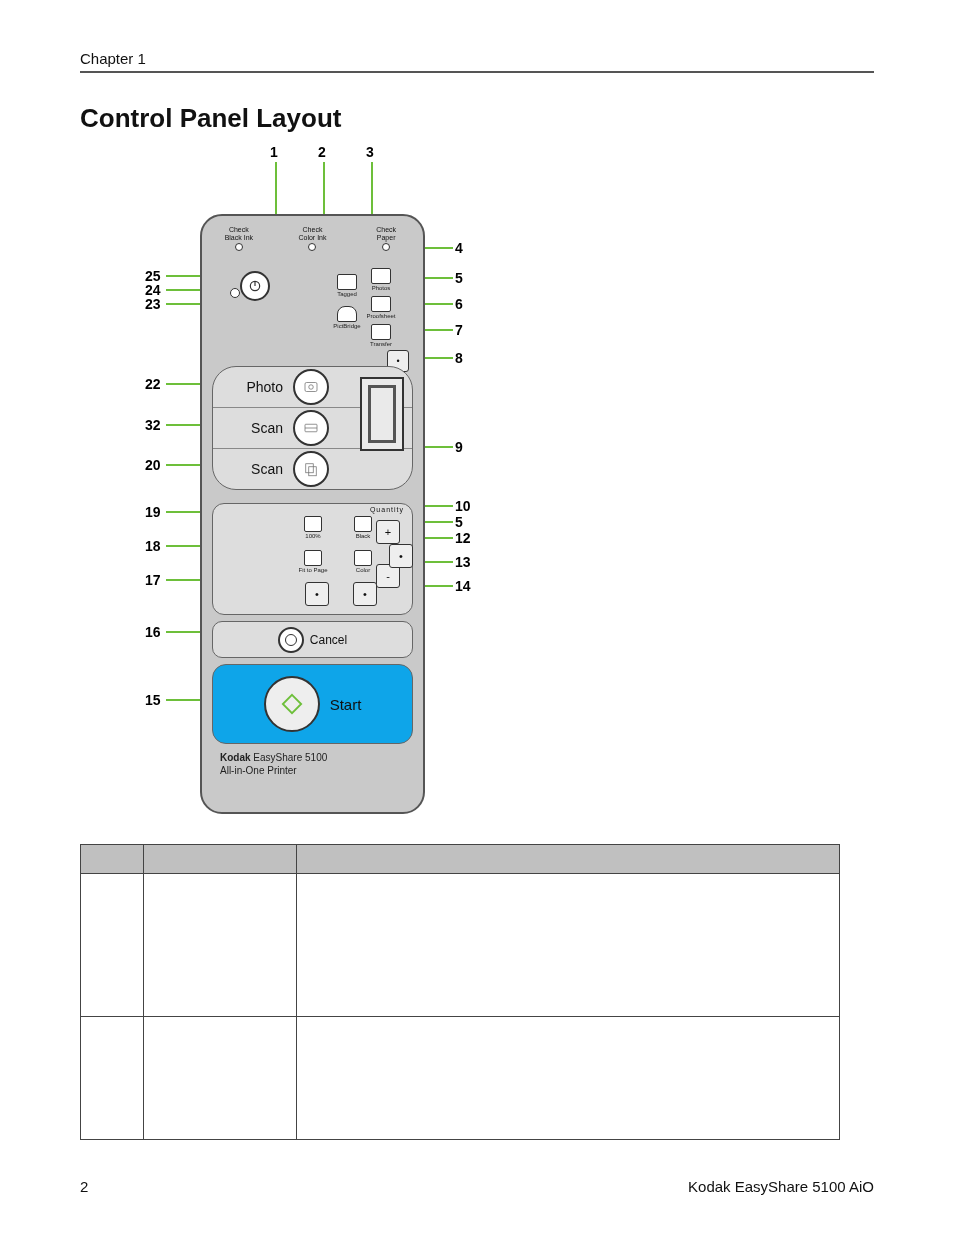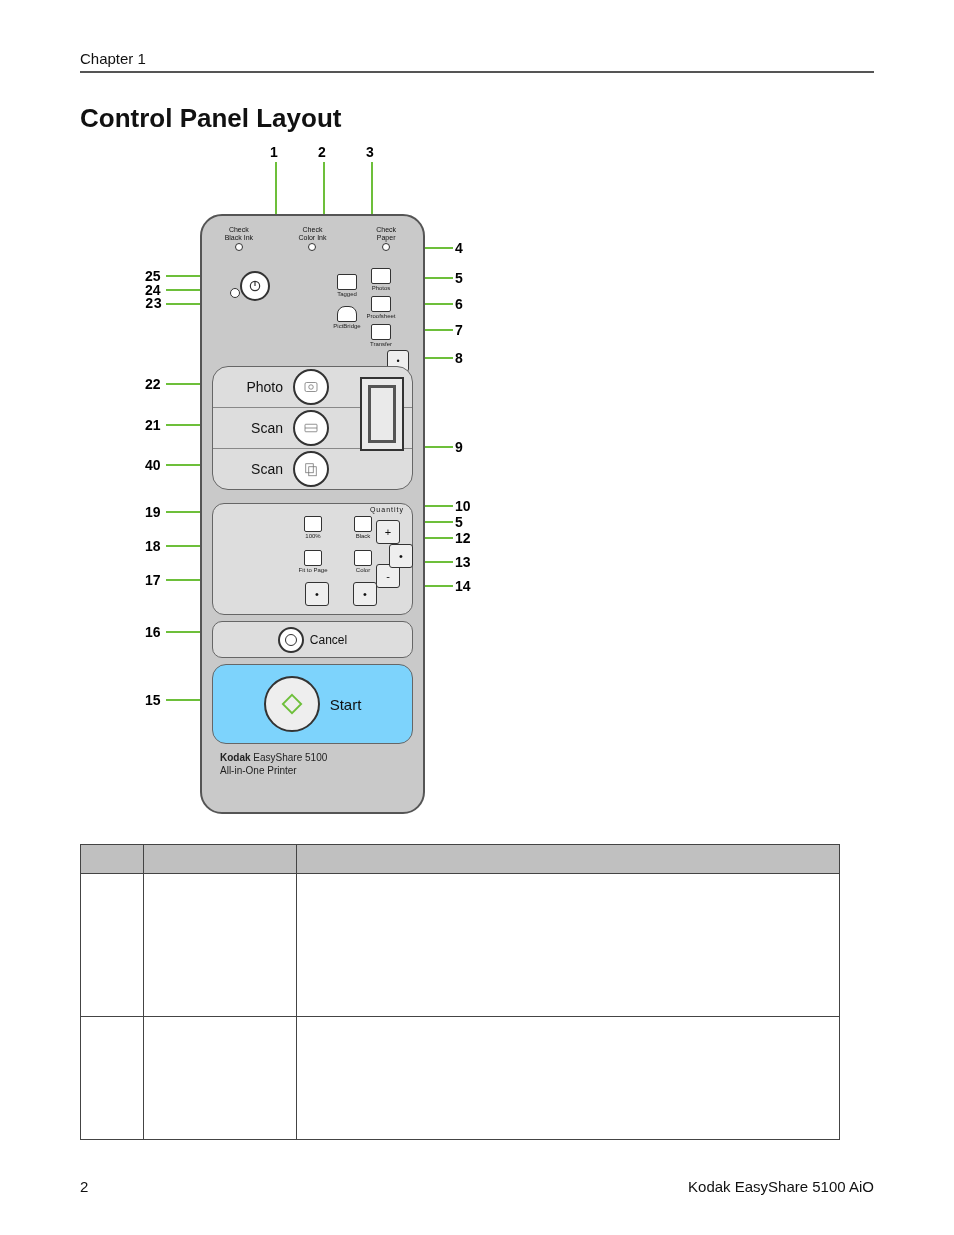--- a/index.html
+++ b/index.html
@@ -78,21 +78,21 @@
   }
   .ind .iconbox{width:18px;height:14px;border:1px solid #333;background:#fff;margin:0 auto 1px auto;border-radius:2px;}
   .sq-btn{
     position:absolute;right:14px;width:20px;height:20px;
     border:1px solid #333;background:#eee;border-radius:3px;
     display:flex;align-items:center;justify-content:center;font-size:9px;
   }
   
   .mode-group{
     position:absolute;left:10px;right:10px;top:150px;
-    border:1px solid #666;border-radius:16px;background:#ddd;
+    border:1px solid #666;border-radius:24px;background:#ddd;
   }
   .mode-row{
     display:flex;align-items:center;justify-content:flex-start;
     border-bottom:1px solid #888;height:40px;position:relative;
   }
   .mode-row:last-child{border-bottom:none;}
   .mode-label{flex:0 0 70px;text-align:right;font-size:14px;padding-right:6px;}
   .mode-btn{
     width:32px;height:32px;border:2px solid #333;border-radius:50%;
     background:#fff;margin-left:4px;display:flex;align-items:center;justify-content:center;
@@ -116,21 +116,21 @@
   .cancel-row{
     position:absolute;left:10px;right:10px;top:405px;height:35px;
     border:1px solid #666;border-radius:10px;background:#ddd;
     display:flex;align-items:center;justify-content:center;gap:6px;
   }
   .cancel-row .cbtn{width:22px;height:22px;border:2px solid #333;border-radius:50%;background:#fff;display:flex;align-items:center;justify-content:center;}
   .cancel-row .cbtn .x{width:10px;height:10px;border:1px solid #333;border-radius:50%;}
   .cancel-row span{font-size:12px;}
   .start-row{
     position:absolute;left:10px;right:10px;top:448px;height:78px;
-    border:1px solid #666;border-radius:14px;background:#7dd3fc;
+    border:1px solid #666;border-radius:14px;background:#0ea5e9;
     display:flex;align-items:center;justify-content:center;gap:10px;
   }
   .start-btn{
     width:52px;height:52px;border:2px solid #333;border-radius:50%;
     background:#eee;display:flex;align-items:center;justify-content:center;
   }
   .start-btn svg{width:22px;height:22px;}
   .start-row span{font-size:15px;}
   .brand{
     position:absolute;left:18px;right:18px;top:535px;font-size:10px;line-height:1.3;color:#222;
@@ -196,28 +196,28 @@
   <div class="leader" style="left:340px;top:393px;width:43px;height:2px;"></div>
   <div class="callout" style="left:385px;top:410px;">13</div>
   <div class="leader" style="left:325px;top:417px;width:58px;height:2px;"></div>
   <div class="callout" style="left:385px;top:434px;">14</div>
   <div class="leader" style="left:340px;top:441px;width:43px;height:2px;"></div>
 
   <div class="callout" style="left:75px;top:124px;">25</div>
   <div class="leader" style="left:96px;top:131px;width:72px;height:2px;"></div>
   <div class="callout" style="left:75px;top:138px;">24</div>
   <div class="leader" style="left:96px;top:145px;width:62px;height:2px;"></div>
-  <div class="callout" style="left:75px;top:152px;font-family:Liberation Mono, monospace;">23</div>
+  <div class="callout" style="left:75px;top:152px;">23</div>
   <div class="leader" style="left:96px;top:159px;width:115px;height:2px;"></div>
 
   <div class="callout" style="left:75px;top:232px;">22</div>
   <div class="leader" style="left:96px;top:239px;width:48px;height:2px;"></div>
-  <div class="callout" style="left:75px;top:273px;">21</div>
+  <div class="callout" style="left:75px;top:273px;">32</div>
   <div class="leader" style="left:96px;top:280px;width:48px;height:2px;"></div>
-  <div class="callout" style="left:75px;top:313px;">40</div>
+  <div class="callout" style="left:75px;top:313px;">20</div>
   <div class="leader" style="left:96px;top:320px;width:48px;height:2px;"></div>
 
   <div class="callout" style="left:75px;top:360px;">19</div>
   <div class="leader" style="left:96px;top:367px;width:125px;height:2px;"></div>
   <div class="callout" style="left:75px;top:394px;">18</div>
   <div class="leader" style="left:96px;top:401px;width:125px;height:2px;"></div>
   <div class="callout" style="left:75px;top:428px;">17</div>
   <div class="leader" style="left:96px;top:435px;width:130px;height:2px;"></div>
 
   <div class="callout" style="left:75px;top:480px;">16</div>

